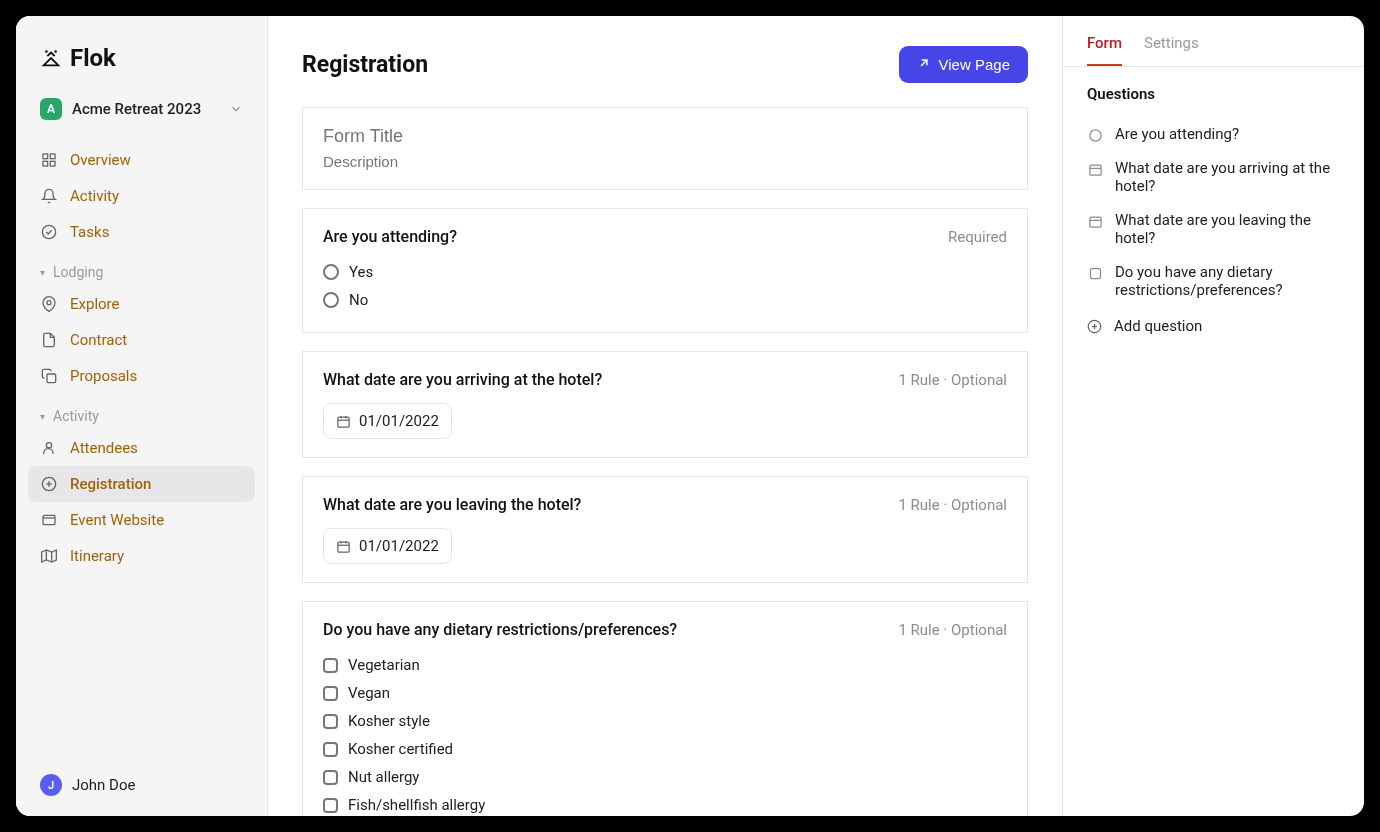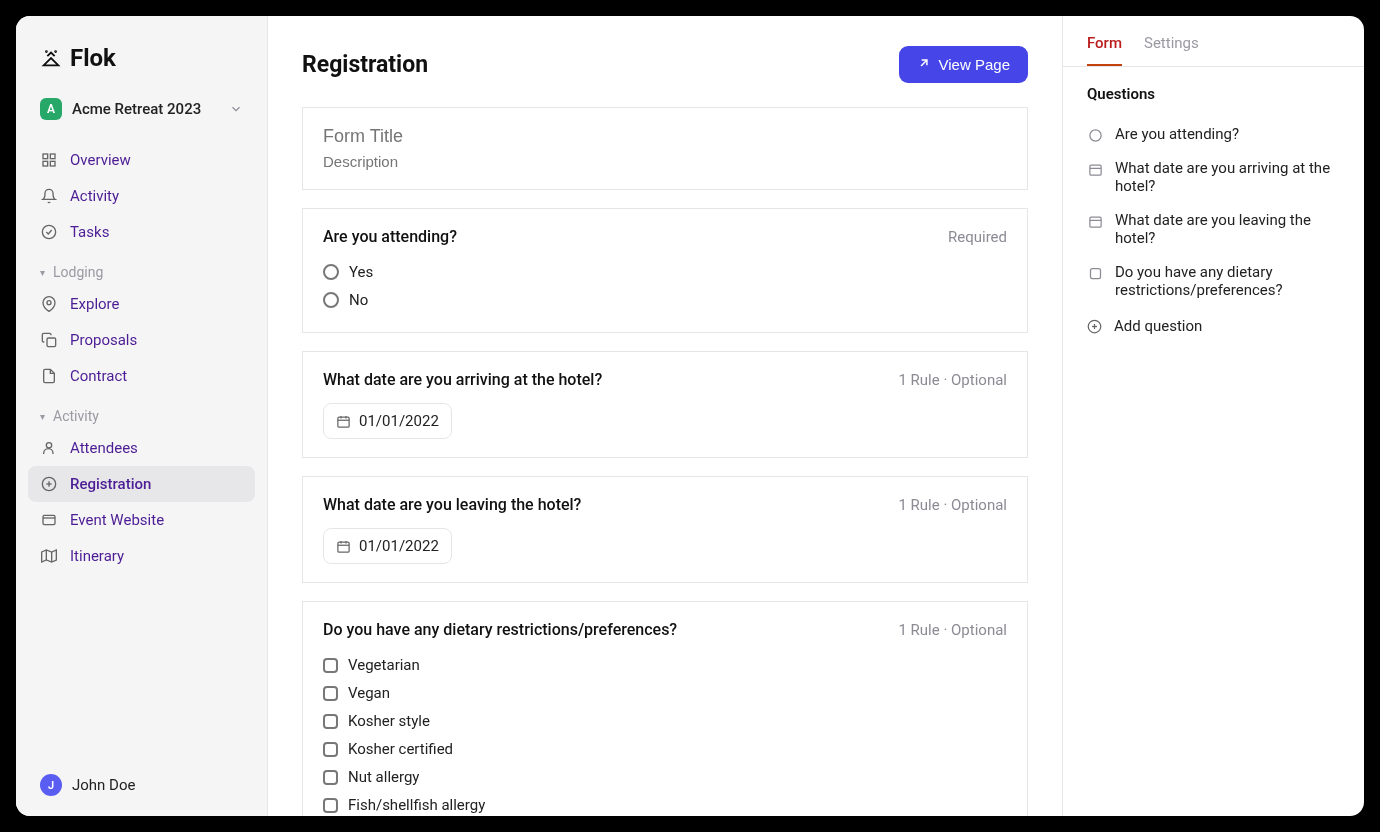--- a/index.html
+++ b/index.html
@@ -30,21 +30,21 @@
       width: 22px; height: 22px; border-radius: 6px; background: #27a768;
       color: #fff; font-size: 12px; font-weight: 600; display: flex;
       align-items: center; justify-content: center;
     }
     .workspace-name { font-size: 15px; color: #222; font-weight: 500; flex: 1; }
     .chevron { color: #8b8b94; }
     .nav-list { padding: 8px 12px 0; }
     .nav-item {
       display: flex; align-items: center; gap: 12px;
       padding: 9px 12px; border-radius: 8px; cursor: pointer;
-      font-size: 15px; color: #4c1d95;
+      font-size: 15px; color: #a16207;
     }
     .nav-item.active { background: #e7e7ea; font-weight: 500; }
     .nav-item .ic { width: 18px; height: 18px; color: #666; flex-shrink: 0; display:flex; align-items:center; justify-content:center;}
     .section-header {
       display: flex; align-items: center; gap: 8px;
       padding: 14px 12px 6px; font-size: 14px; color: #9a9aa2;
       cursor: pointer;
     }
     .section-header .cv { color: #9a9aa2; font-size: 10px; }
     .spacer { flex: 1; }
@@ -175,34 +175,34 @@
             <svg width="16" height="16" viewBox="0 0 24 24" fill="none" stroke="currentColor" stroke-width="2">
               <path d="M21 10c0 7-9 13-9 13s-9-6-9-13a9 9 0 0 1 18 0z"></path>
               <circle cx="12" cy="10" r="3"></circle>
             </svg>
           </span>
         <span>Explore</span>
       </div>
       <div class="nav-item">
         <span class="ic">
             <svg width="16" height="16" viewBox="0 0 24 24" fill="none" stroke="currentColor" stroke-width="2">
+              <path d="M14 2H6a2 2 0 0 0-2 2v16a2 2 0 0 0 2 2h12a2 2 0 0 0 2-2V8z"></path>
+              <polyline points="14 2 14 8 20 8"></polyline>
+            </svg>
+          </span>
+        <span>Contract</span>
+      </div>
+      <div class="nav-item">
+        <span class="ic">
+            <svg width="16" height="16" viewBox="0 0 24 24" fill="none" stroke="currentColor" stroke-width="2">
               <rect x="9" y="9" width="13" height="13" rx="2"></rect>
               <path d="M5 15H4a2 2 0 0 1-2-2V4a2 2 0 0 1 2-2h9a2 2 0 0 1 2 2v1"></path>
             </svg>
           </span>
         <span>Proposals</span>
-      </div>
-      <div class="nav-item">
-        <span class="ic">
-            <svg width="16" height="16" viewBox="0 0 24 24" fill="none" stroke="currentColor" stroke-width="2">
-              <path d="M14 2H6a2 2 0 0 0-2 2v16a2 2 0 0 0 2 2h12a2 2 0 0 0 2-2V8z"></path>
-              <polyline points="14 2 14 8 20 8"></polyline>
-            </svg>
-          </span>
-        <span>Contract</span>
       </div>
 
       <div class="section-header">
         <span class="cv">▾</span>
         <span>Activity</span>
       </div>
       <div class="nav-item">
         <span class="ic">
             <svg width="16" height="16" viewBox="0 0 24 24" fill="none" stroke="currentColor" stroke-width="2">
               <circle cx="12" cy="8" r="4"></circle>

